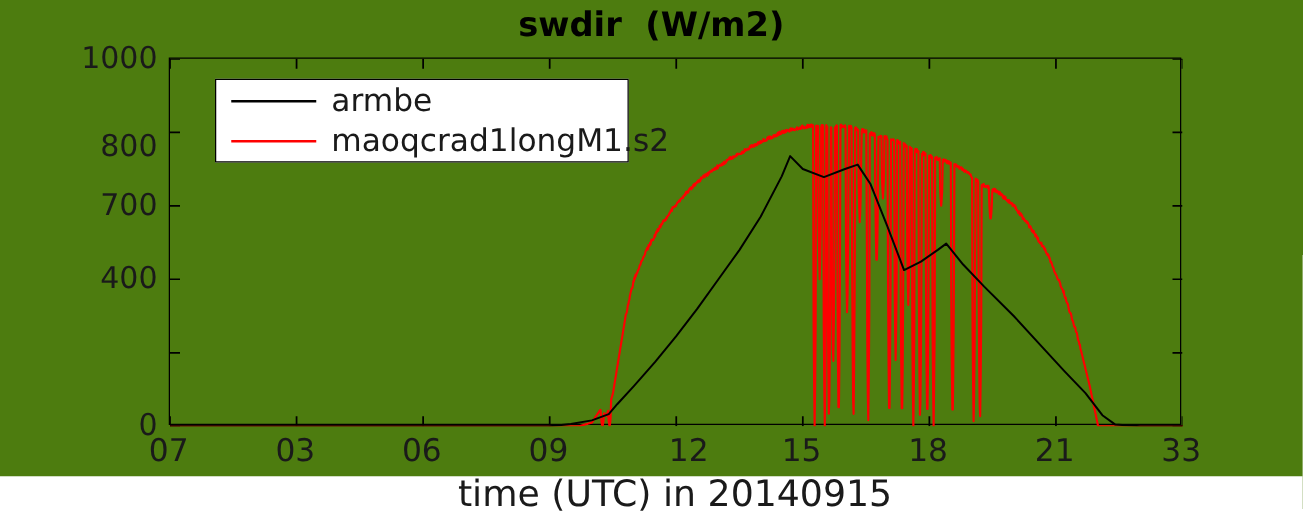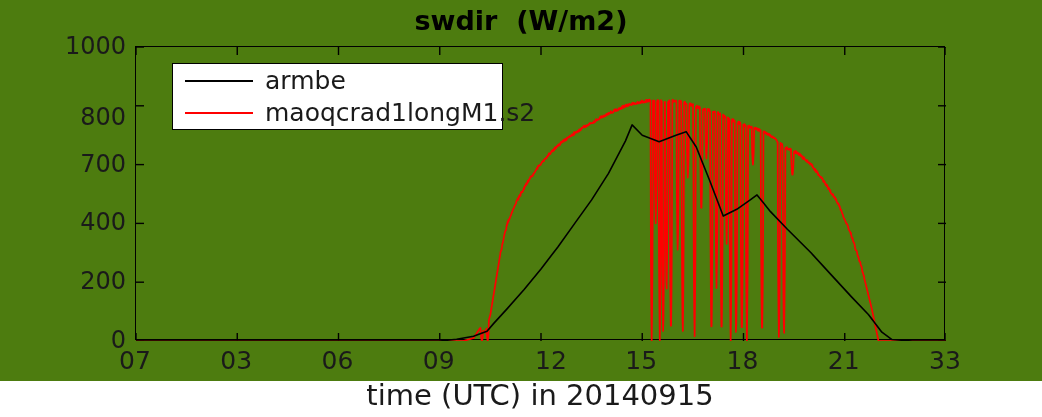--- a/index.html
+++ b/index.html
@@ -121,21 +121,20 @@
 </style>
 </head>
 <body>
 
 <div id="figure">
 
   <div id="chart-title">swdir  (W/m2)</div>
 
   <div id="ytick-labels">
       <div class="ytick-label-box" style="top: 340px;">0</div>
-      <div class="ytick-label-box" style="top: 281.2px;">200</div>
       <div class="ytick-label-box" style="top: 222.4px;">400</div>
       <div class="ytick-label-box" style="top: 163.6px;">700</div>
       <div class="ytick-label-box" style="top: 117px;">800</div>
       <div class="ytick-label-box" style="top: 46px;">1000</div>
     </div>
   <div id="xtick-labels">
       <div class="xtick-label-box" style="left: 135px;">07</div>
       <div class="xtick-label-box" style="left: 236.25px;">03</div>
       <div class="xtick-label-box" style="left: 337.5px;">06</div>
       <div class="xtick-label-box" style="left: 438.75px;">09</div>

